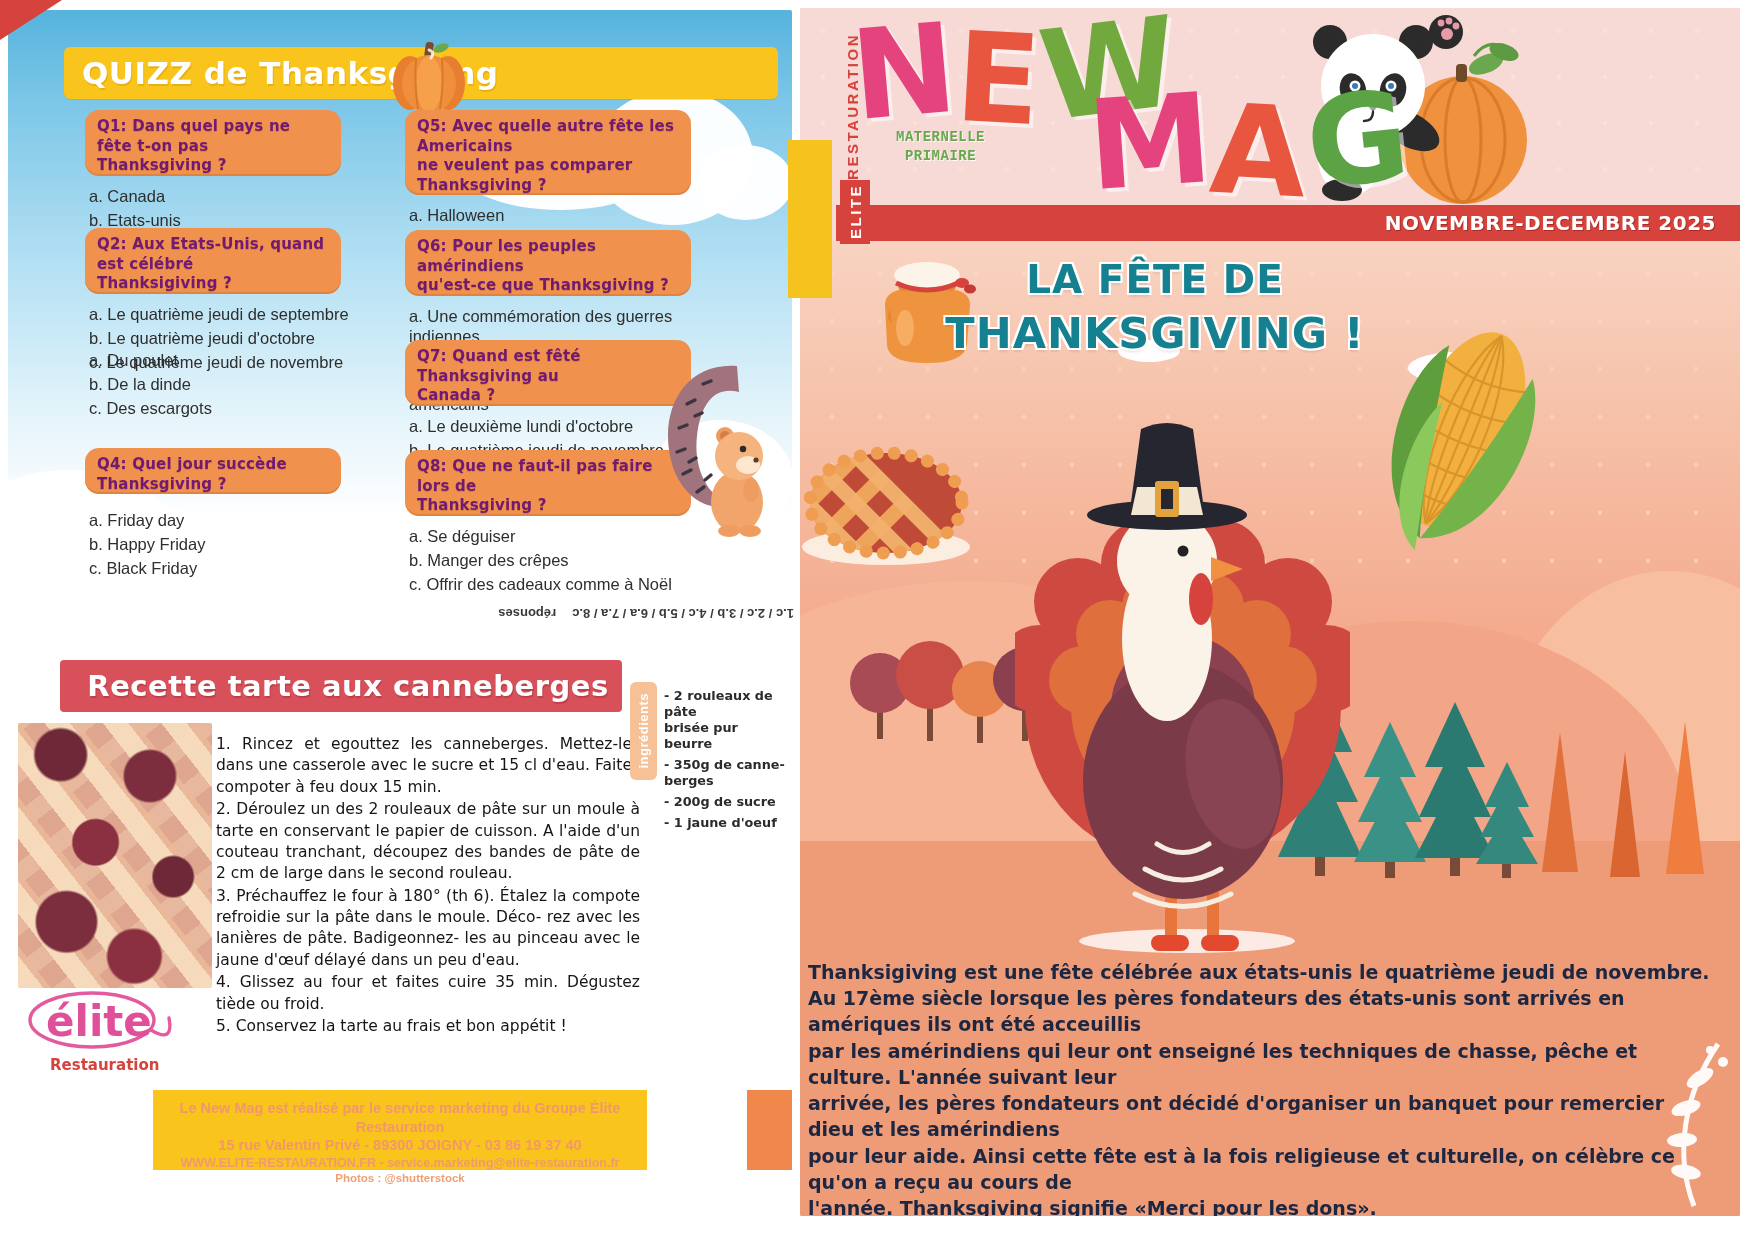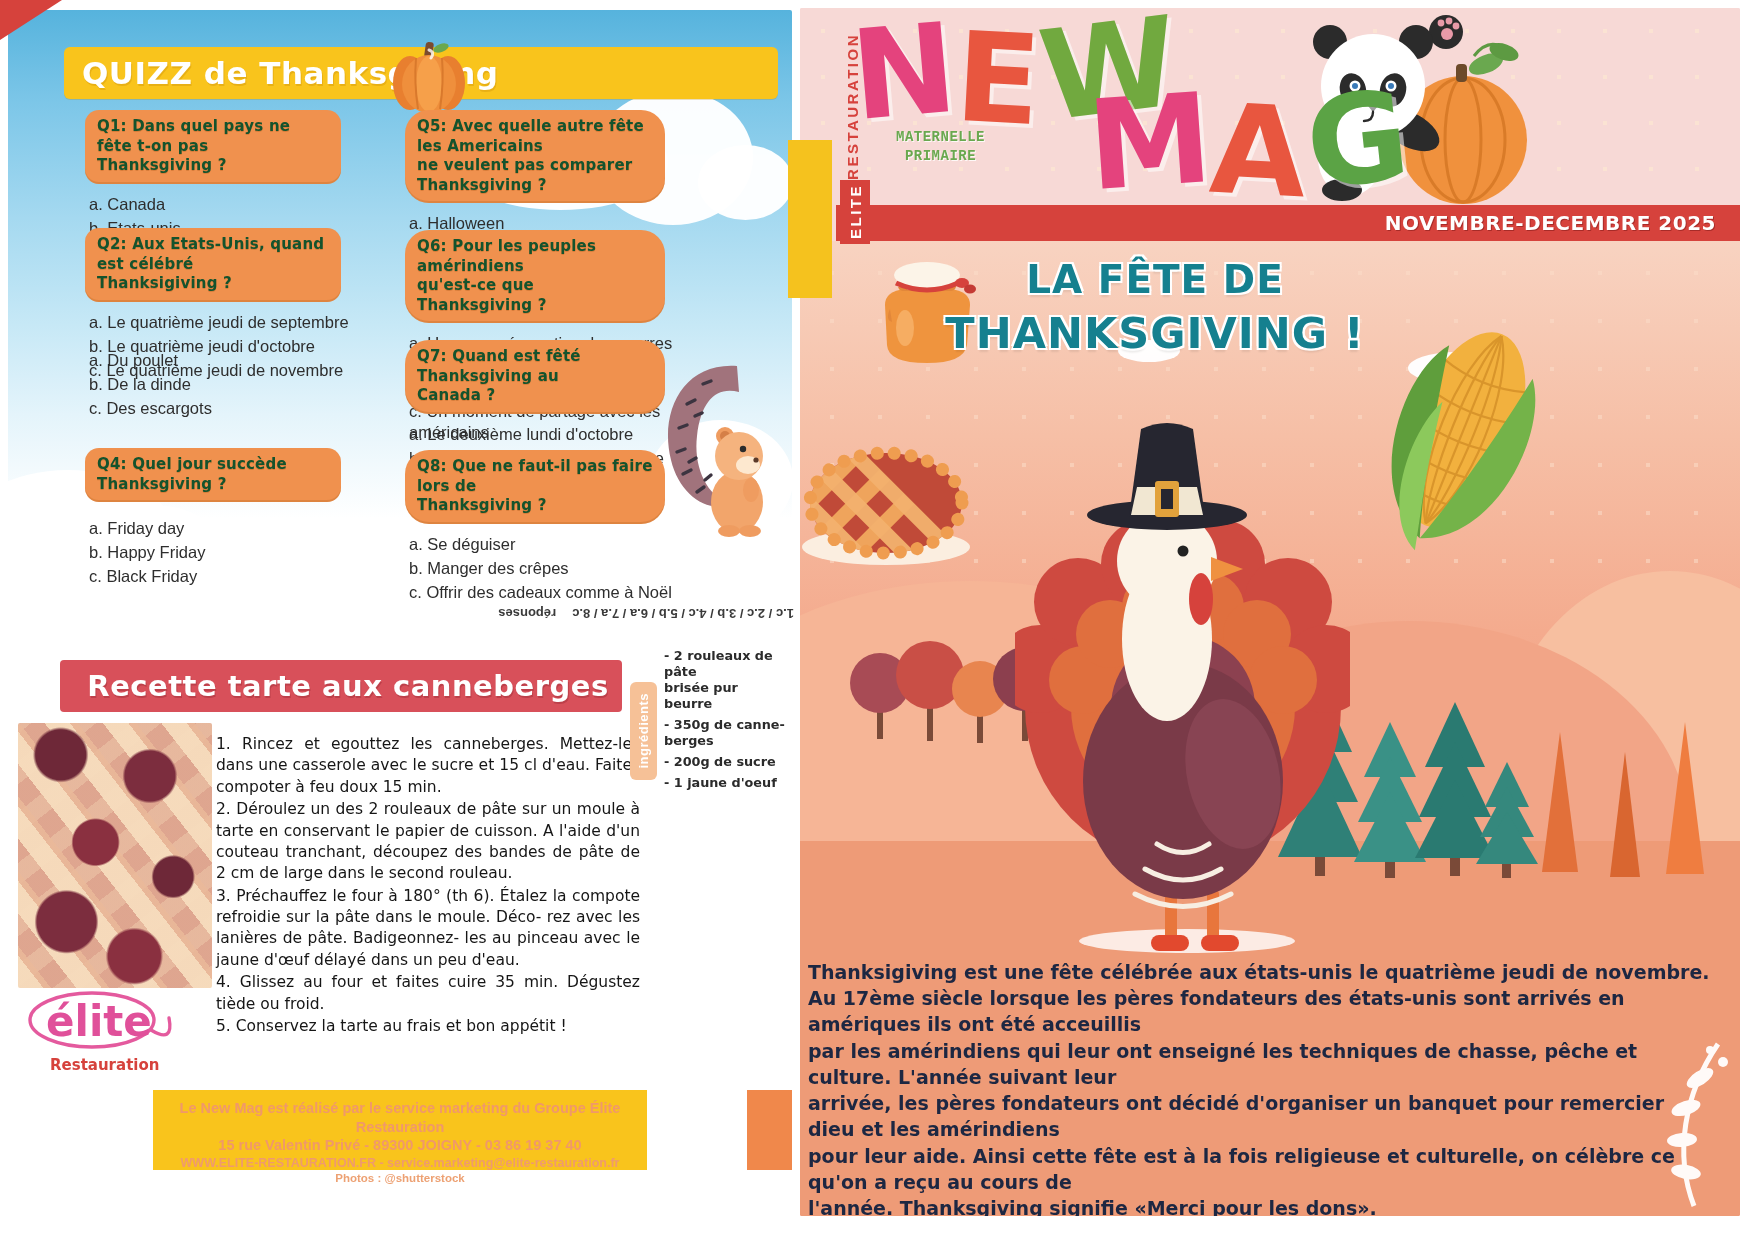--- a/index.html
+++ b/index.html
@@ -25,27 +25,27 @@
     left:64px;top:47px;width:714px;height:52px;background:#f9c41c;border-radius:6px;z-index:2;
     box-shadow:0 1px 0 rgba(180,130,0,.25);
   }
   #quiz-banner .t{
     font-family:"DejaVu Sans",sans-serif;font-weight:800;color:#fff;font-size:31px;
     line-height:52px;padding-left:18px;letter-spacing:.5px;text-shadow:1px 2px 0 rgba(200,140,10,.35);
   }
   #quiz-pumpkin{left:388px;top:38px;width:82px;height:76px;z-index:3;}
   .q{position:absolute;z-index:3;}
   .q-banner{
-    background:#f0914e;color:#14532d;font-family:"DejaVu Sans",sans-serif;font-weight:700;
-    font-size:15px;line-height:1.3;padding:7px 12px 8px;border-radius:14px;
+    background:#f0914e;color:#701a75;font-family:"DejaVu Sans",sans-serif;font-weight:700;
+    font-size:15px;line-height:1.3;padding:7px 12px 0;border-radius:14px;
     white-space:pre-line;letter-spacing:.2px;box-shadow:inset 0 -2px 0 rgba(190,110,40,.35);
     box-sizing:border-box;text-shadow:0 1px 0 rgba(180,95,30,.4);
   }
   .colA .q-banner{width:256px;}
-  .colB .q-banner{width:260px;border-radius:24px;}
+  .colB .q-banner{width:286px;}
   .q-opts{list-style:none;margin:10px 0 0 4px;padding:0;}
   .q-opts li{font-size:16.5px;color:#2e2e2e;margin:4px 0;line-height:1.22;}
   #squirrel{left:645px;top:352px;width:120px;height:186px;z-index:4;}
   #answers-line{
     left:498px;top:606px;width:296px;z-index:3;transform:rotate(180deg);
     display:flex;gap:16px;justify-content:flex-start;align-items:center;
     font-weight:700;font-size:13px;color:#3a3a3a;
   }
   #recipe-banner{
     left:60px;top:660px;width:562px;height:52px;background:#d8505a;border-radius:4px;z-index:2;
@@ -73,21 +73,21 @@
     font-family:"DejaVu Sans",sans-serif;
   }
   #recipe-steps p{margin:0 0 1px 0;}
   #ingredients-tab{
     left:630px;top:682px;width:27px;height:98px;background:#f6c197;border-radius:6px;z-index:2;
     display:flex;align-items:center;justify-content:center;
   }
   #ingredients-tab .t{
     writing-mode:vertical-rl;transform:rotate(180deg);color:#fff;font-weight:700;font-size:13px;letter-spacing:.5px;
   }
-  #ingredients-list{left:664px;top:648px;width:126px;z-index:2;}
+  #ingredients-list{left:664px;top:688px;width:126px;z-index:2;}
   #ingredients-list .ing{
     font-family:"DejaVu Sans",sans-serif;font-weight:700;font-size:12.8px;color:#2b2b2b;
     line-height:1.25;margin-bottom:5px;white-space:pre-line;
   }
   #elite-logo{left:20px;top:984px;width:170px;height:100px;z-index:2;}
   #footer-bar{
     left:153px;top:1090px;width:494px;height:80px;background:#f9c41c;z-index:2;
     text-align:center;padding-top:9px;box-sizing:border-box;
   }
   #footer-bar .f1,#footer-bar .f2{font-size:14.5px;color:#f0986a;font-weight:700;line-height:1.28;}

